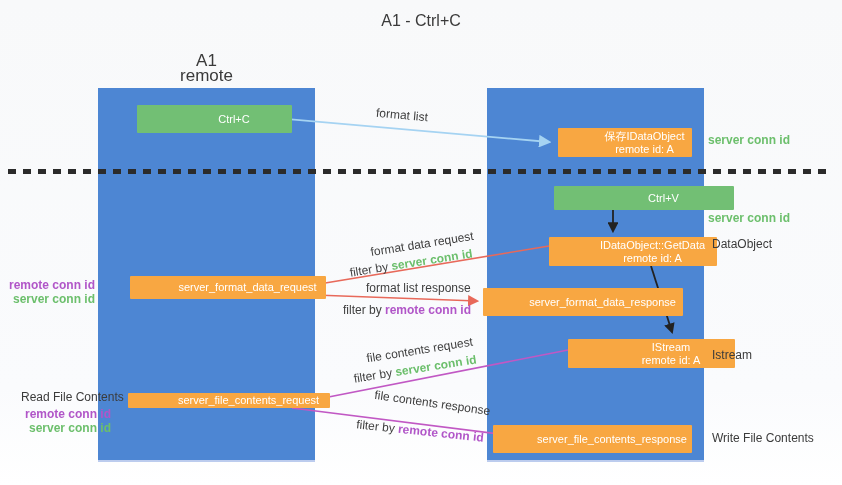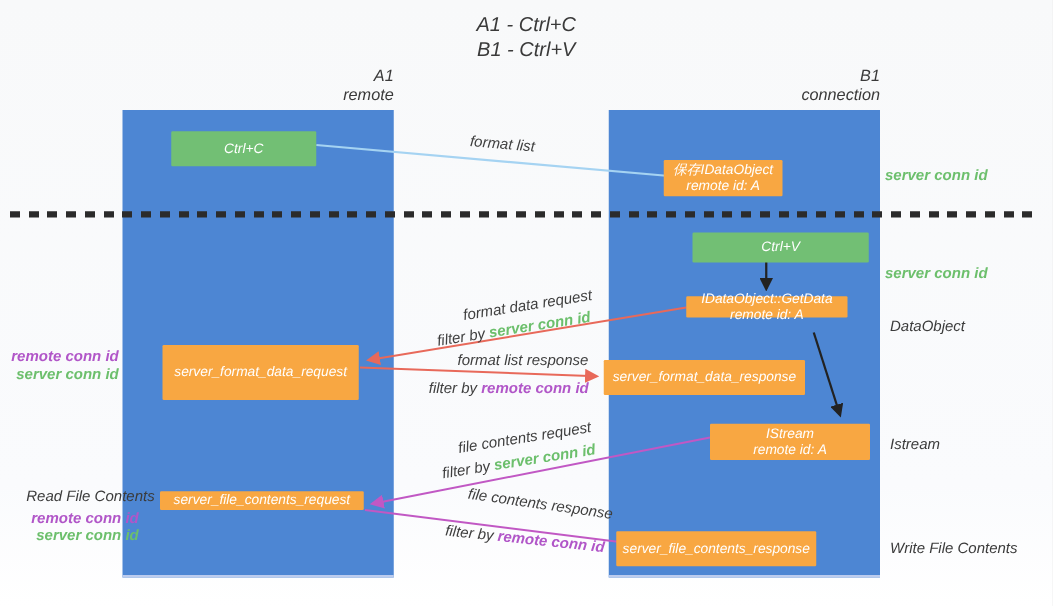--- a/index.html
+++ b/index.html
@@ -6,47 +6,47 @@
   body{
     font-family:"Liberation Sans",sans-serif;
     background:#eee;
   }
   .canvas{
     position:relative;
     width:842px;height:485px;
     background:linear-gradient(180deg,#f8f9fa 0%,#fafbfd 80%,#ffffff 100%);
     overflow:hidden;
     color:#3b3b3b;
-    font-style:italic;
   }
   .title{
     position:absolute;left:0;top:11px;width:842px;
     text-align:center;font-size:16px;line-height:20px;color:#3a3a3a;
   }
   .title .tline{display:block;}
   .col-header{
     position:absolute;top:53px;width:217px;
-    text-align:right;font-size:13px;line-height:15px;color:#3a3a3a;z-index:4;
+    text-align:center;font-size:17px;line-height:15px;color:#3a3a3a;z-index:4;
   }
   .lifeline{
     position:absolute;top:88px;width:217px;height:372px;
     background:#4d86d3;border-bottom:2px solid #bcccee;z-index:1;
   }
   .divider{
     position:absolute;left:8px;top:169px;width:818px;height:5px;
     background:repeating-linear-gradient(90deg,#2b2b2b 0 8px,transparent 8px 15px);
     z-index:2;
   }
   svg.arrows{position:absolute;left:0;top:0;z-index:2;pointer-events:none;}
   .node{
     position:absolute;z-index:3;
     display:flex;flex-direction:column;align-items:center;justify-content:center;
     background:#f8a742;color:#ffffff;
     font-size:11px;line-height:13px;text-align:center;
     border-radius:1px;
+    padding-left:39px;
   }
   .node.green{background:#72bf74;}
   .lbl{
     position:absolute;z-index:4;font-size:12px;color:#3f3f3f;white-space:nowrap;
   }
   .g{color:#6cbf6c;font-weight:bold;}
   .p{color:#b156c8;font-weight:bold;}
   .side{
     position:absolute;z-index:4;font-size:12px;line-height:14px;white-space:nowrap;
   }
@@ -56,30 +56,25 @@
   .rot-p8{transform:rotate(8deg);}
   .rot-p6{transform:rotate(6deg);}
 </style>
 </head>
 <body>
 
 <div class="canvas">
 
   <div class="title">
     <span class="tline">A1 - Ctrl+C</span>
-    <span class="tline">B1 - Ctrl+V</span>
   </div>
 
   <div class="col-header" style="left:98px">
     <div>A1</div>
     <div>remote</div>
-  </div>
-  <div class="col-header" style="left:487px">
-    <div>B1</div>
-    <div>connection</div>
   </div>
 
   <div class="lifeline" style="left:98px"></div>
   <div class="lifeline" style="left:487px"></div>
 
   <div class="divider"></div>
 
   <svg class="arrows" width="842" height="485" viewBox="0 0 842 485">
     <defs>
       <marker id="mblue" viewBox="0 0 10 10" refX="8" refY="5" markerWidth="7" markerHeight="7" orient="auto-start-reverse">
@@ -100,35 +95,35 @@
     <line x1="549" y1="246" x2="295" y2="288" stroke="#e8695a" stroke-width="1.6" marker-end="url(#mred)"></line>
     <line x1="288" y1="294" x2="477" y2="301" stroke="#e8695a" stroke-width="1.6" marker-end="url(#mred)"></line>
     <line x1="651" y1="266" x2="672" y2="332" stroke="#222222" stroke-width="1.8" marker-end="url(#mblack)"></line>
     <line x1="568" y1="350" x2="298" y2="403" stroke="#c158c4" stroke-width="1.6" marker-end="url(#mmag)"></line>
     <line x1="292" y1="408" x2="515" y2="436" stroke="#c158c4" stroke-width="1.6" marker-end="url(#mmag)"></line>
   </svg>
 
   <div class="node green" style="left:137px;top:105px;width:116px;height:28px">
     <span>Ctrl+C</span>
   </div>
-  <div class="node" style="left:130px;top:276px;width:157px;height:44px">
+  <div class="node" style="left:130px;top:276px;width:157px;height:23px">
     <span>server_format_data_request</span>
   </div>
   <div class="node" style="left:128px;top:393px;width:163px;height:15px">
     <span>server_file_contents_request</span>
   </div>
 
-  <div class="node" style="left:531px;top:128px;width:95px;height:29px">
+  <div class="node" style="left:558px;top:128px;width:95px;height:29px">
     <span>保存IDataObject</span>
     <span>remote id: A</span>
   </div>
   <div class="node green" style="left:554px;top:186px;width:141px;height:24px">
     <span>Ctrl+V</span>
   </div>
-  <div class="node" style="left:549px;top:237px;width:129px;height:17px">
+  <div class="node" style="left:549px;top:237px;width:129px;height:29px">
     <span>IDataObject::GetData</span>
     <span>remote id: A</span>
   </div>
   <div class="node" style="left:483px;top:288px;width:161px;height:28px">
     <span>server_format_data_response</span>
   </div>
   <div class="node" style="left:568px;top:339px;width:128px;height:29px">
     <span>IStream</span>
     <span>remote id: A</span>
   </div>
@@ -155,17 +150,17 @@
     <div class="g">server conn id</div>
   </div>
   <div class="side right-align" style="left:21px;top:390px;width:90px">
     <div>Read File Contents</div>
     <div class="p" style="margin-top:3px">remote conn id</div>
     <div class="g">server conn id</div>
   </div>
 
   <div class="side g" style="left:708px;top:133px">server conn id</div>
   <div class="side g" style="left:708px;top:211px">server conn id</div>
-  <div class="side" style="left:712px;top:254px">DataObject</div>
+  <div class="side" style="left:712px;top:237px">DataObject</div>
   <div class="side" style="left:712px;top:348px">Istream</div>
   <div class="side" style="left:712px;top:431px">Write File Contents</div>
 
 </div>
 
 </body></html>

